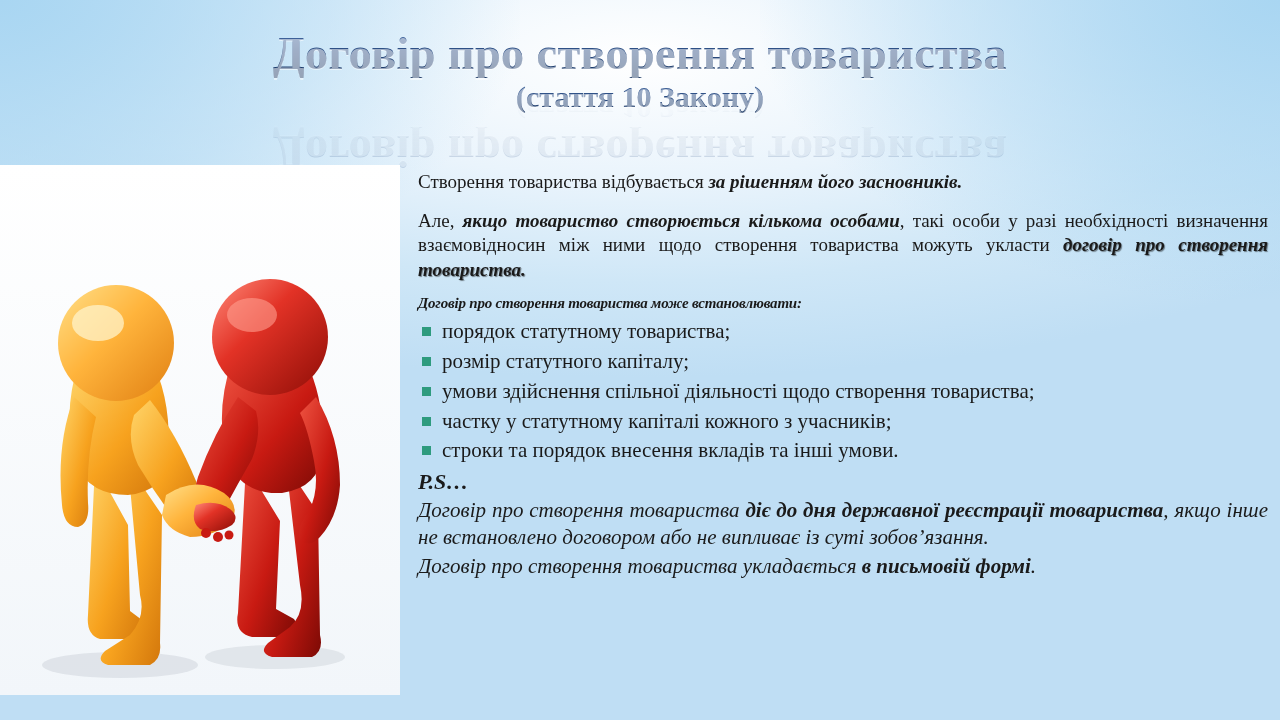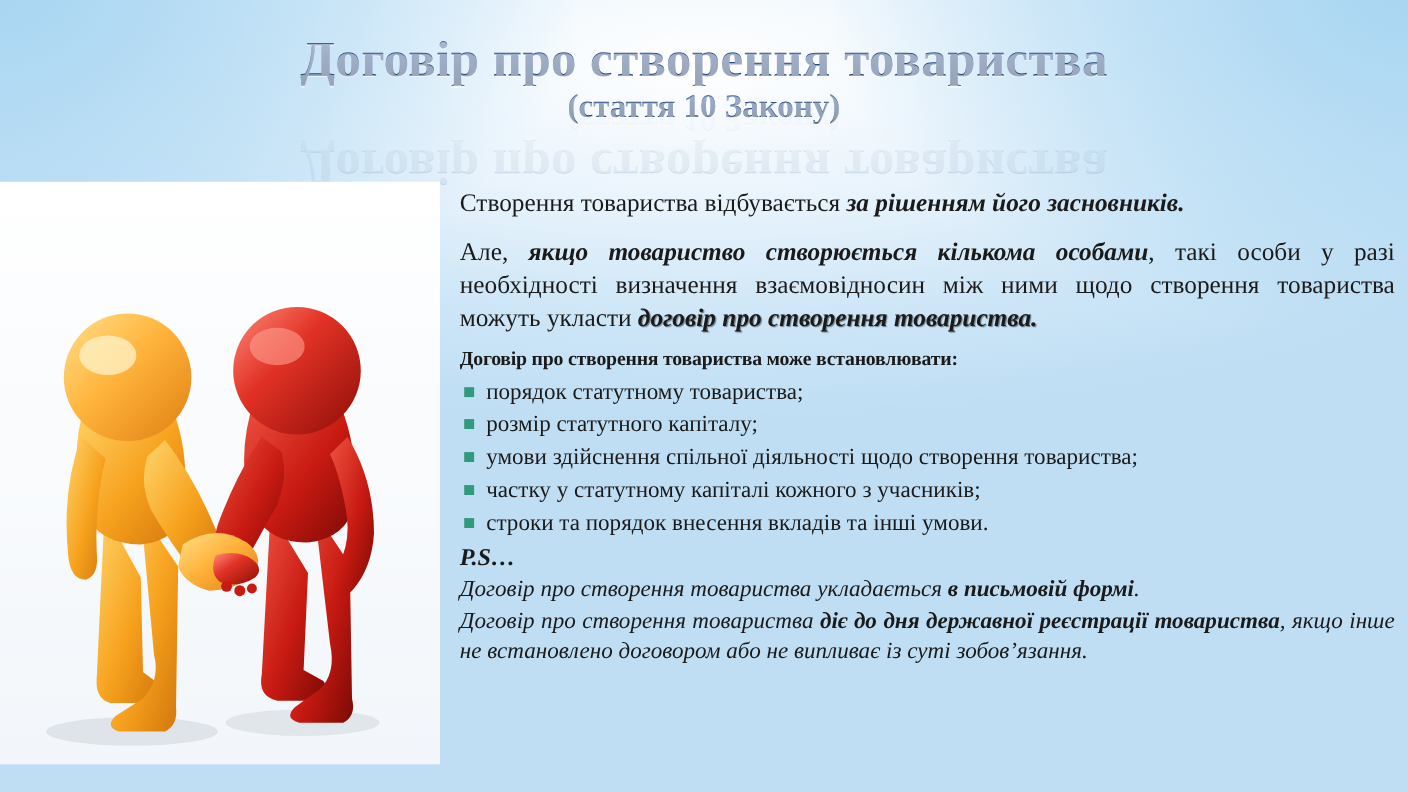--- a/index.html
+++ b/index.html
@@ -104,38 +104,39 @@
 
   .content {
     position: absolute;
     left: 418px;
     top: 170px;
     width: 850px;
     z-index: 3;
     color: #1a1a1a;
   }
   .para {
-    font-size: 23px;
+    font-size: 19px;
     line-height: 1.30;
     text-align: justify;
     margin: 0 0 12px 0;
   }
   .para.first { text-align: left; margin-bottom: 14px; }
   .bi {
     font-weight: bold;
     font-style: italic;
   }
   .bi-shadow {
     font-weight: bold;
     font-style: italic;
     text-shadow: 1px 1px 1px rgba(0,0,0,0.45);
   }
   .lead {
-    font-size: 18px;
-    font-weight: bold;
+    font-size: 15px;
+    font-weight: bold;
+    font-style: italic;
     margin: 2px 0 6px 0;
     letter-spacing: -0.2px;
   }
   ul.bullets {
     list-style: none;
     margin: 0 0 4px 0;
     padding: 0;
   }
   ul.bullets li {
     position: relative;
@@ -272,22 +273,22 @@
     <ul class="bullets">
       <li><span class="sq"></span><span>порядок статутному товариства;</span></li>
       <li><span class="sq"></span><span>розмір статутного капіталу;</span></li>
       <li><span class="sq"></span><span>умови здійснення спільної діяльності щодо створення товариства;</span></li>
       <li><span class="sq"></span><span>частку у статутному капіталі кожного з учасників;</span></li>
       <li><span class="sq"></span><span>строки та порядок внесення вкладів та інші умови.</span></li>
     </ul>
 
     <p class="ps">P.S…</p>
 
+    <p class="closing just">
+      <span>Договір про створення товариства </span><span class="bi">діє до дня державної реєстрації товариства</span><span>, якщо інше не встановлено договором або не випливає із суті зобов’язання.</span>
+    </p>
+
     <p class="closing">
       <span>Договір про створення товариства укладається </span><span class="bi">в письмовій формі</span><span>.</span>
     </p>
 
-    <p class="closing just">
-      <span>Договір про створення товариства </span><span class="bi">діє до дня державної реєстрації товариства</span><span>, якщо інше не встановлено договором або не випливає із суті зобов’язання.</span>
-    </p>
-
   </div>
 </div>
 
 </body></html>

